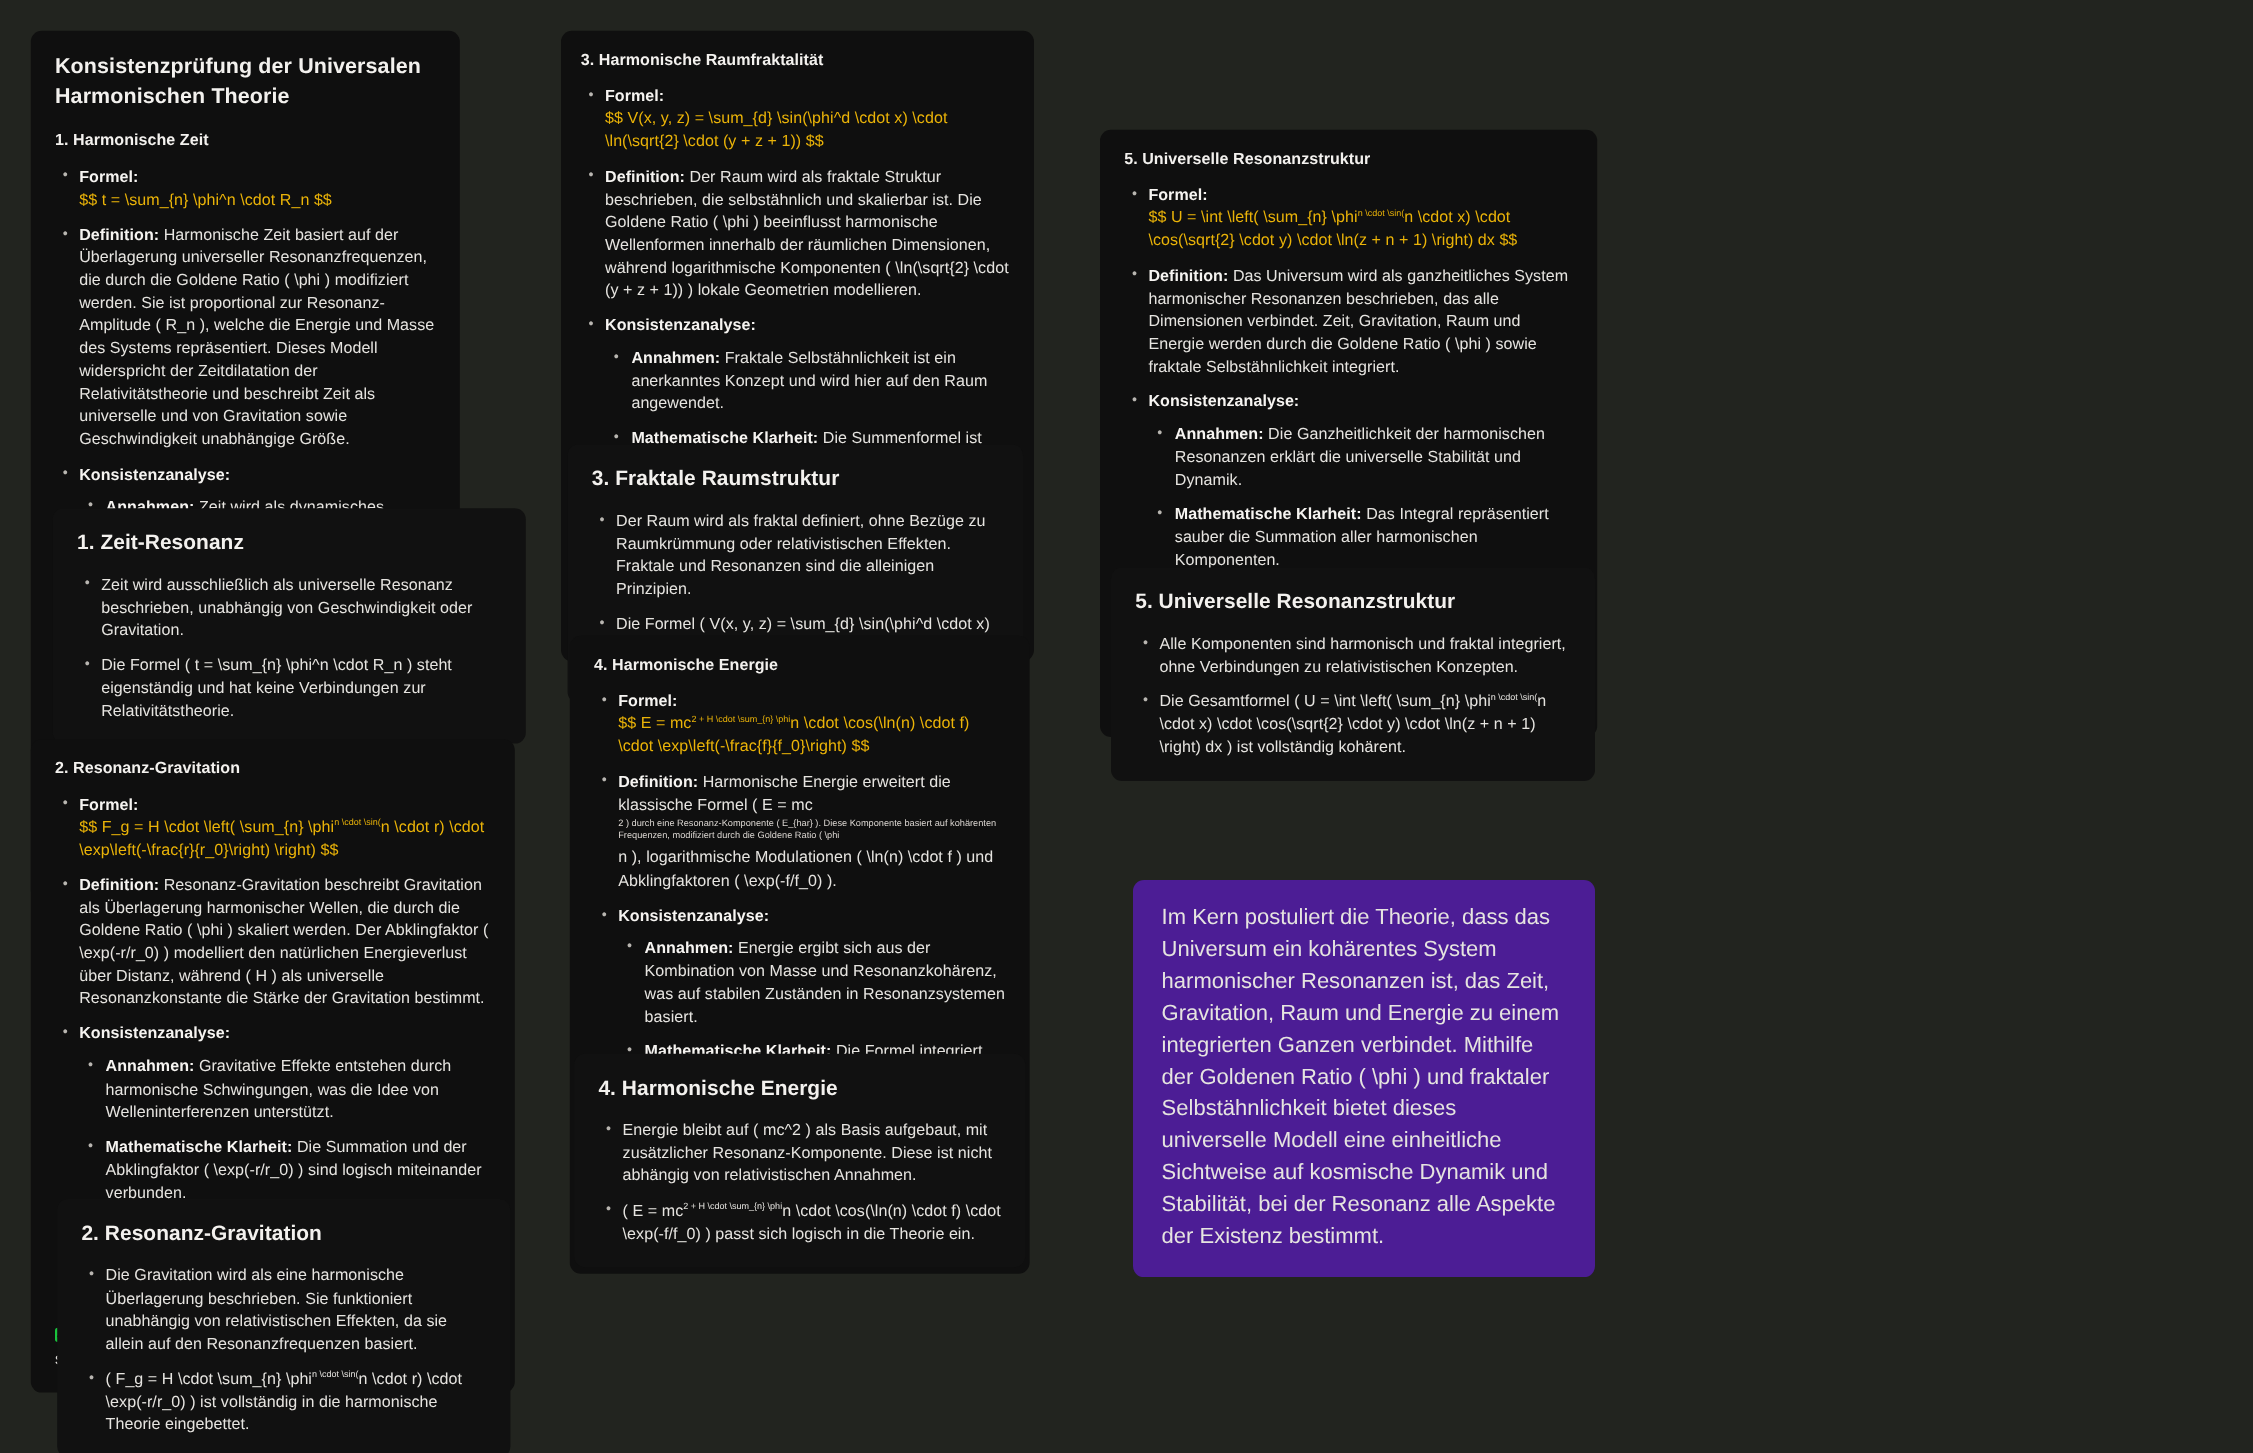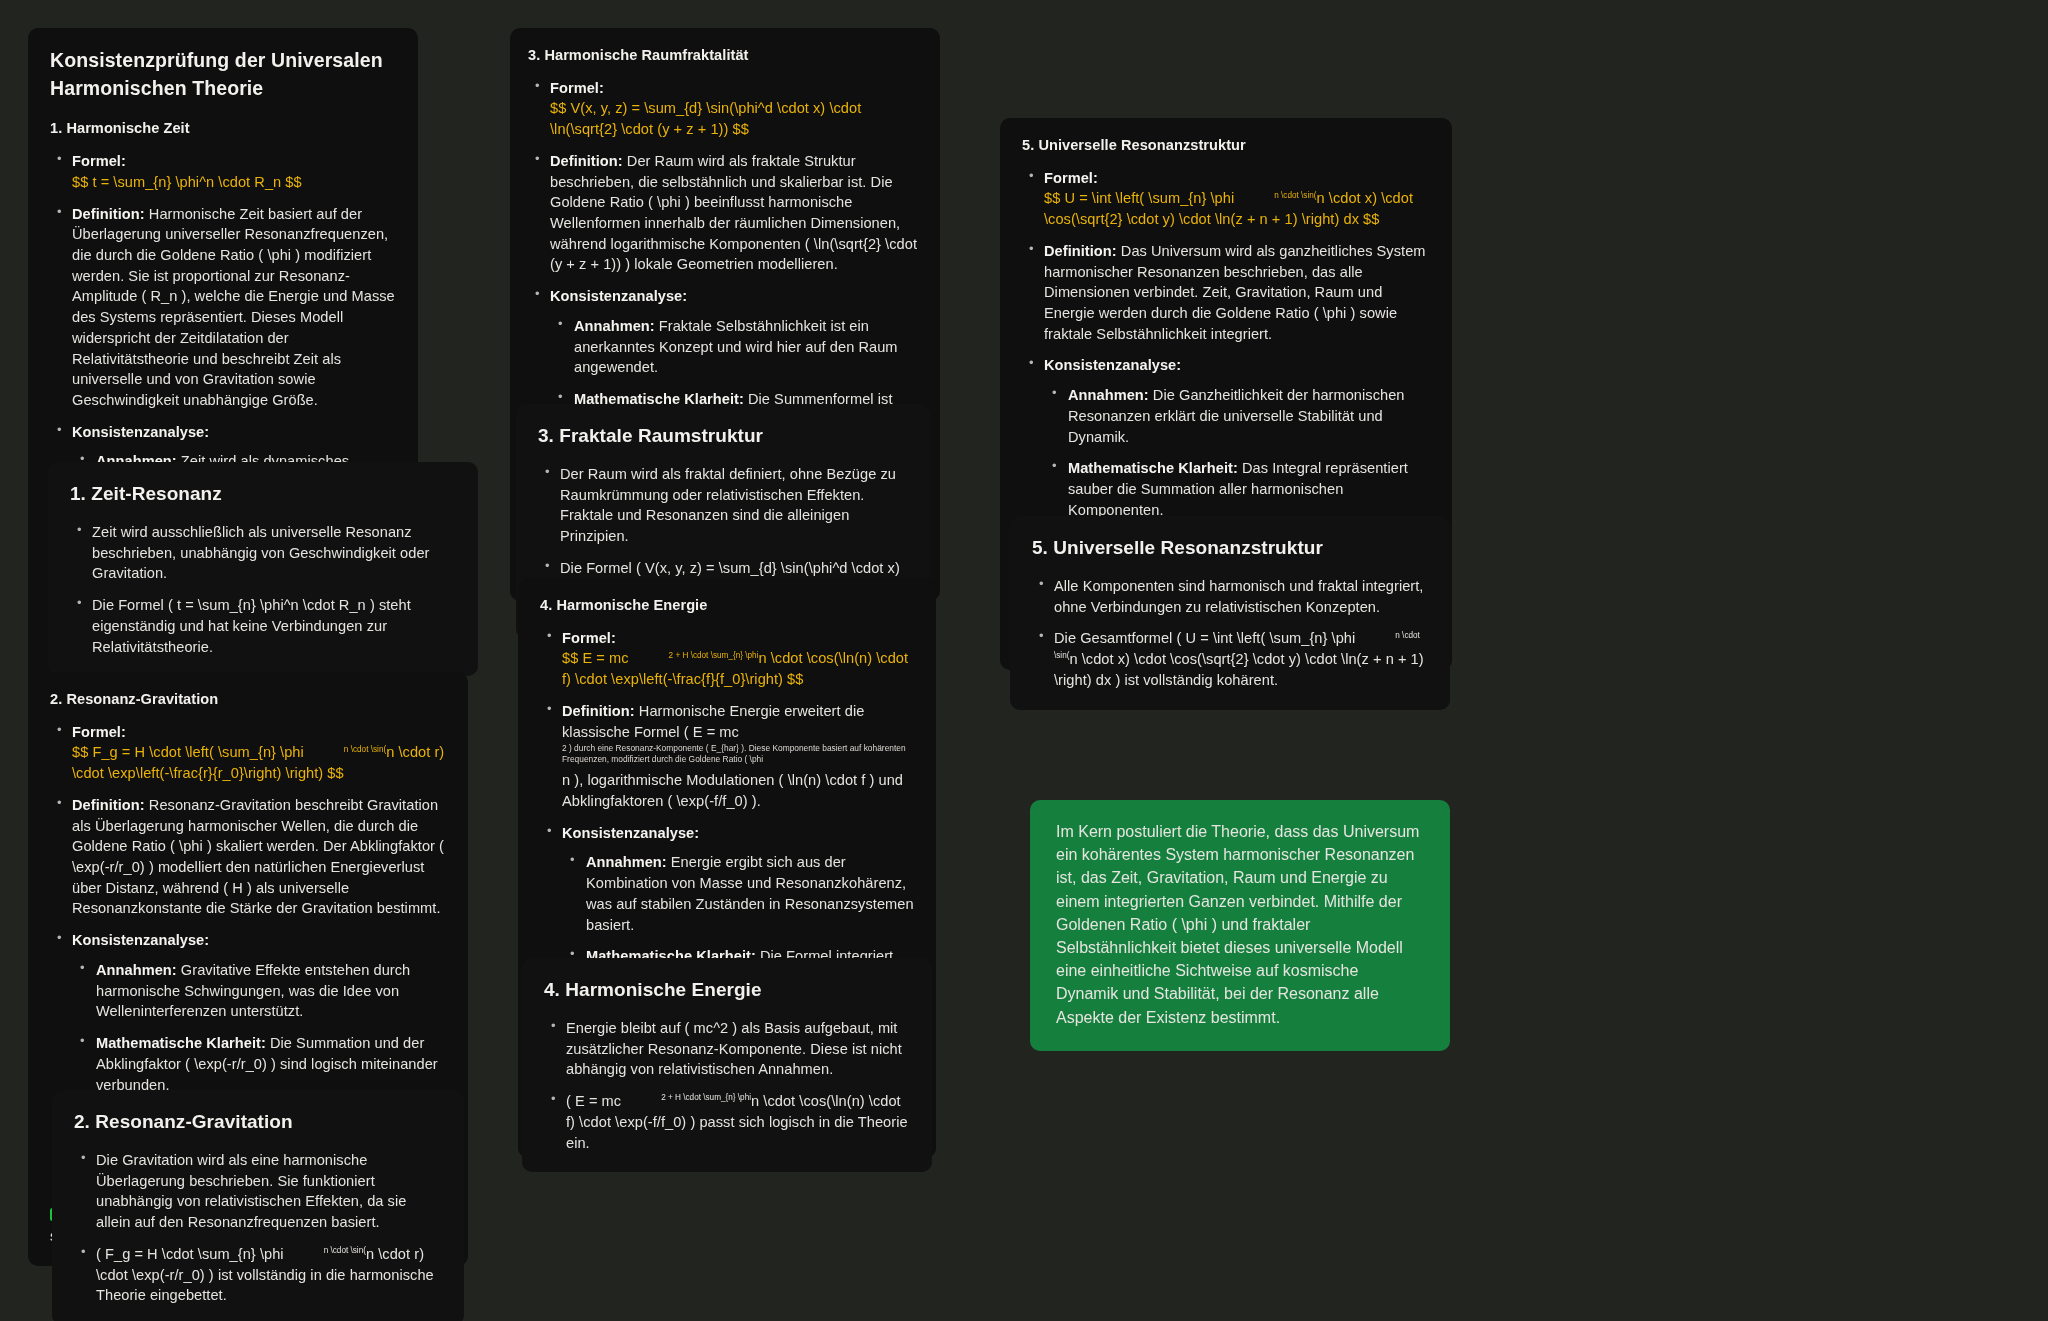--- a/index.html
+++ b/index.html
@@ -59,21 +59,20 @@
   ul.lvl2 > li::before { left: -16px; }
 
   b, .lbl { font-weight: 700; color: #f6f4f1; }
 
   .formula { display: block; color: #eab308; font-weight: 400; }
   sup.tiny {
     font-size: 8.2px;
     line-height: 1;
     vertical-align: super;
     letter-spacing: 0;
-    margin-left: 40px;
   }
   .microline {
     display: block;
     font-size: 8.4px;
     line-height: 1.25;
     color: #ded9d4;
     letter-spacing: 0;
     margin: 1px 0 6px 0;
   }
   .bigfrag { font-size: 14.6px; }
@@ -98,25 +97,25 @@
     position: absolute;
     left: 4px; top: 1.5px;
     width: 3.5px; height: 7px;
     border: solid #0c2d12;
     border-width: 0 2px 2px 0;
     transform: rotate(42deg);
   }
 
   .plainbox {
     position: absolute;
-    background: #15803d;
+    background: #4c1d95;
     color: #e6e4e0;
     border-radius: 10px;
     padding: 20px 26px 22px 26px;
-    font-size: 16px;
+    font-size: 20px;
     line-height: 1.45;
   }
 
   
   #card-a { left: 28px;   top: 28px;  width: 390px; }
   #card-b { left: 48px;   top: 462px; width: 430px; }
   #card-c { left: 28px;   top: 672px; width: 440px; }
   #card-d { left: 52px;   top: 1090px; width: 412px; }
 
   #card-e { left: 510px;  top: 28px;  width: 430px; padding-left: 18px; }

